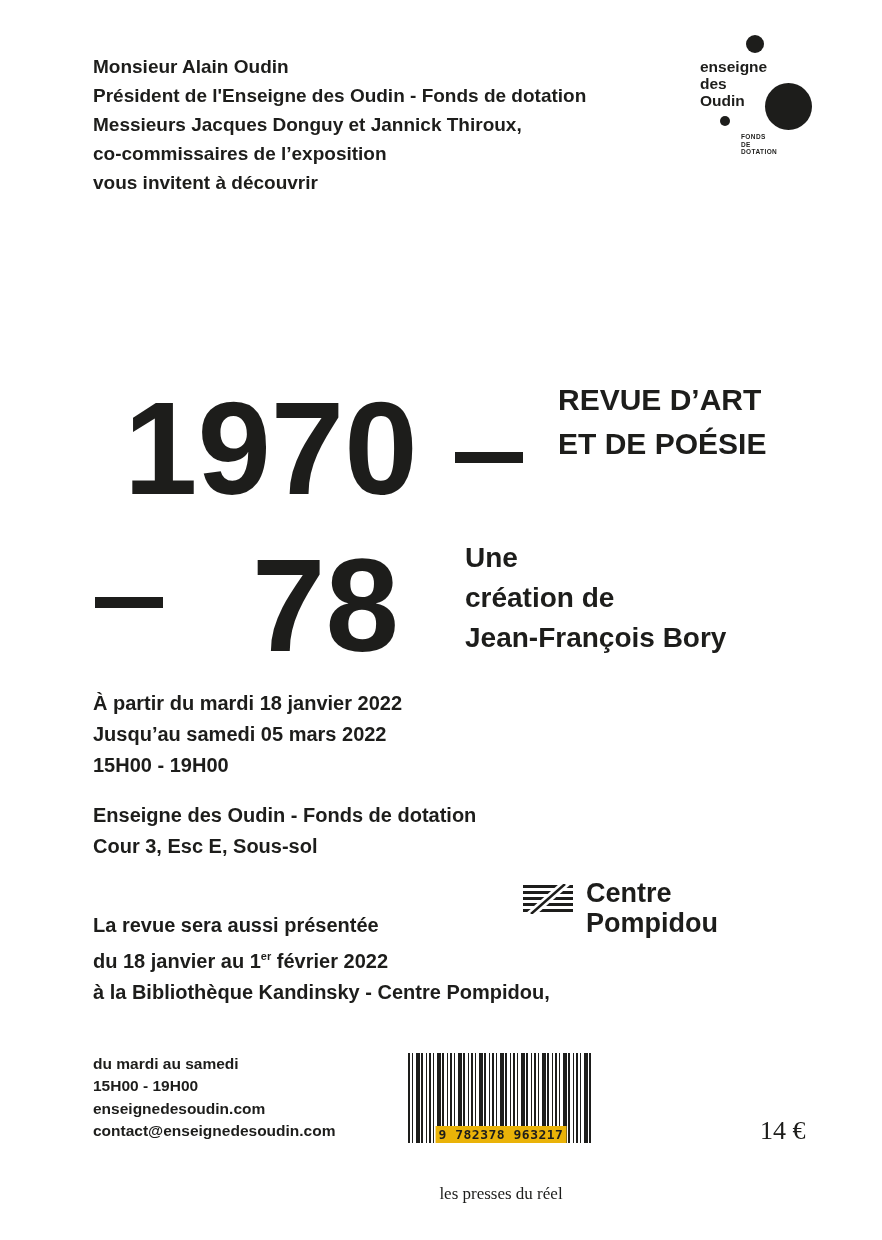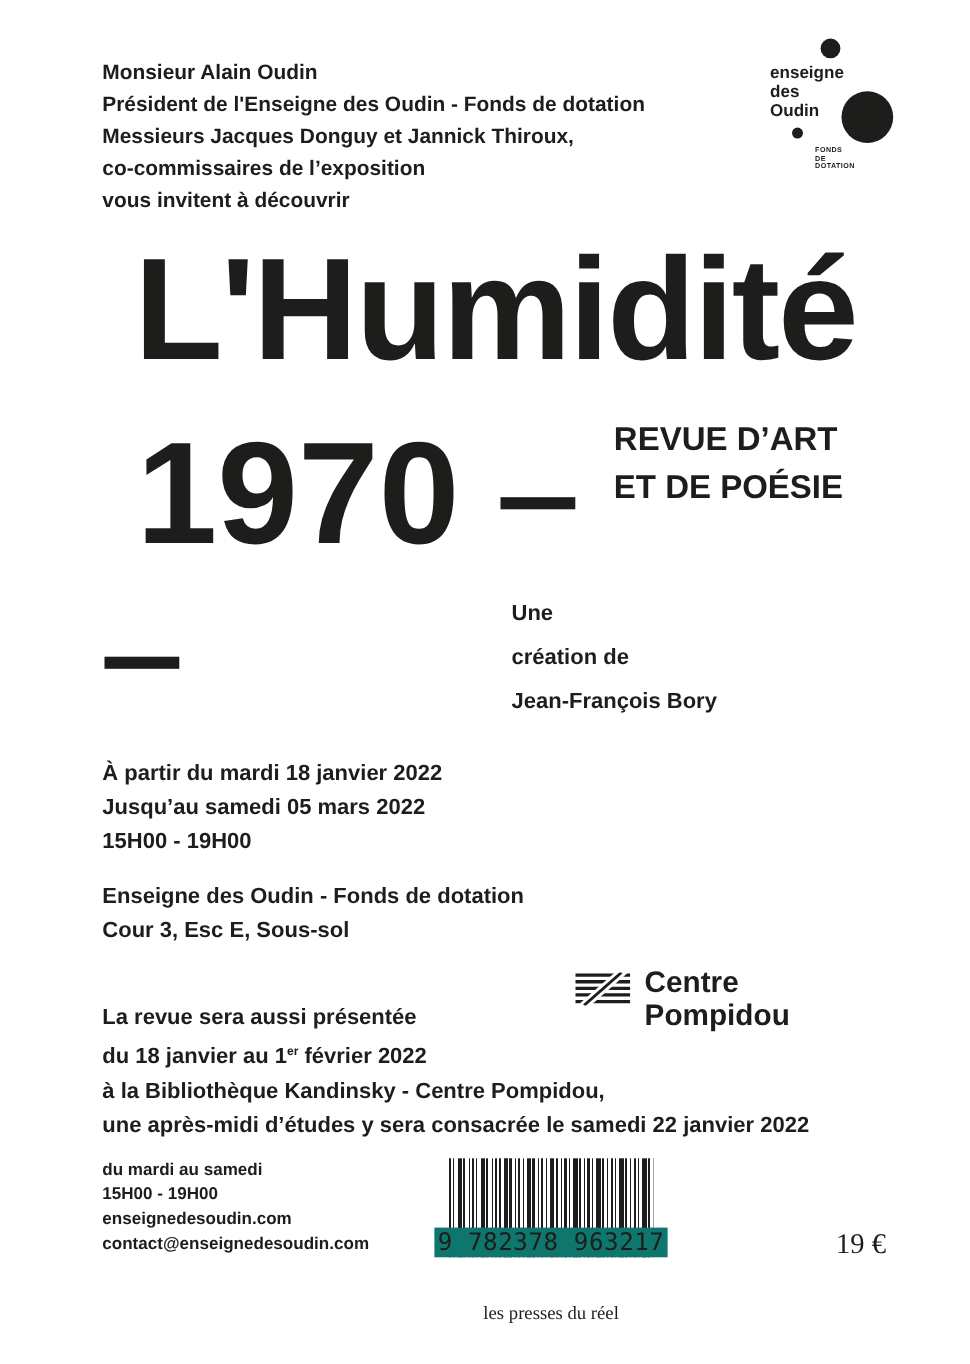--- a/index.html
+++ b/index.html
@@ -21,21 +21,21 @@
   .logo-sub  { position:absolute; left:48px; top:100px; font-size:6.5px; line-height:7.5px; letter-spacing:0.4px; }
   
   .title { position:absolute; left:122px; top:215px; font-size:132px; line-height:1; letter-spacing:-2px; white-space:nowrap; }
   .year  { position:absolute; font-size:132px; line-height:1; letter-spacing:0; }
   .year-1970 { left:124px; top:383px; }
   .year-78   { left:252px; top:540px; }
   .dash { position:absolute; width:68px; height:11px; background:#1d1d1b; }
   .dash-1 { left:455px; top:452px; }
   .dash-2 { left:95px;  top:597px; }
   .revue    { position:absolute; left:558px; top:378px; font-size:30px; line-height:44px; }
-  .creation { position:absolute; left:465px; top:538px; font-size:20px; line-height:40px; }
+  .creation { position:absolute; left:465px; top:538px; font-size:28px; line-height:40px; }
   
   .block { position:absolute; left:93px; font-size:20px; line-height:31px; }
   .dates        { top:688px; }
   .address      { top:800px; }
   .presentation { top:910px; }
   sup { font-size:0.55em; vertical-align:super;margin-top:35px; }
   
   .pompidou { position:absolute; left:523px; top:878px; display:flex; gap:13px; }
   .pompidou svg { width:50px; height:30px; margin-top:6px; flex:none; }
   .pompidou-text { font-size:27px; line-height:30px; white-space:nowrap; }
@@ -46,23 +46,23 @@
   .bars { position:absolute; inset:0;
     background:repeating-linear-gradient(90deg,
       #1d1d1b 0px, #1d1d1b 2px, #fff 2px, #fff 4px,
       #1d1d1b 4px, #1d1d1b 5px, #fff 5px, #fff 8px,
       #1d1d1b 8px, #1d1d1b 12px, #fff 12px, #fff 13px,
       #1d1d1b 13px, #1d1d1b 15px, #fff 15px, #fff 18px,
       #1d1d1b 18px, #1d1d1b 19px, #fff 19px, #fff 21px);
   }
   .barcode-number {
     position:absolute; left:50%; bottom:0; transform:translateX(-50%);
-    background:#0f766e; padding:1px 3px; white-space:nowrap;
+    background:#eab308; padding:1px 3px; white-space:nowrap;
     font-family:"DejaVu Sans Mono","Liberation Mono",monospace;
-    font-weight:normal; font-size:22px; letter-spacing:0.5px;
+    font-weight:bold; font-size:13px; letter-spacing:0.5px;
   }
   .presses { position:absolute; left:408px; top:1156px; width:186px; text-align:center;
     font-family:"Liberation Serif", serif; font-weight:normal; font-size:17px;margin-top:28px; }
   .price { position:absolute; left:760px; top:1116px;
     font-family:"Liberation Serif", serif; font-weight:normal; font-size:26px; }
 </style>
 </head>
 <body>
 
 <div class="page">
@@ -84,31 +84,31 @@
     </div>
     <span class="dot dot-big"></span>
     <span class="dot dot-small"></span>
     <div class="logo-sub">
       <div>FONDS</div>
       <div>DE</div>
       <div>DOTATION</div>
     </div>
   </div>
 
-  <h1 class="title">L'Humidité</h1>
 
   <div class="year year-1970">1970</div>
   <div class="dash dash-1"></div>
 
   <div class="revue">
     <div>REVUE D’ART</div>
     <div>ET DE POÉSIE</div>
   </div>
 
   <div class="dash dash-2"></div>
+  <div class="year year-78">78</div>
 
   <div class="creation">
     <div>Une</div>
     <div>création de</div>
     <div>Jean-François Bory</div>
   </div>
 
   <div class="block dates">
     <div>À partir du mardi 18 janvier 2022</div>
     <div>Jusqu’au samedi 05 mars 2022</div>
@@ -117,21 +117,20 @@
 
   <div class="block address">
     <div>Enseigne des Oudin - Fonds de dotation</div>
     <div>Cour 3, Esc E, Sous-sol</div>
   </div>
 
   <div class="block presentation">
     <div>La revue sera aussi présentée</div>
     <div><span>du 18 janvier au 1</span><sup>er</sup><span> février 2022</span></div>
     <div>à la Bibliothèque Kandinsky - Centre Pompidou,</div>
-    <div>une après-midi d’études y sera consacrée le samedi 22 janvier 2022</div>
   </div>
 
   <div class="pompidou">
     <svg viewBox="0 0 50 30" aria-hidden="true">
       <g stroke="#1d1d1b" stroke-width="3">
         <line x1="0" y1="2.5" x2="50" y2="2.5"></line>
         <line x1="0" y1="8.5" x2="50" y2="8.5"></line>
         <line x1="0" y1="14.5" x2="50" y2="14.5"></line>
         <line x1="0" y1="20.5" x2="50" y2="20.5"></line>
         <line x1="0" y1="26.5" x2="50" y2="26.5"></line>
@@ -152,15 +151,15 @@
     <div>contact@enseignedesoudin.com</div>
   </div>
 
   <div class="barcode">
     <div class="bars"></div>
     <div class="barcode-number">9 782378 963217</div>
   </div>
 
   <div class="presses">les presses du réel</div>
 
-  <div class="price">19 €</div>
+  <div class="price">14 €</div>
 
 </div>
 
 </body></html>

